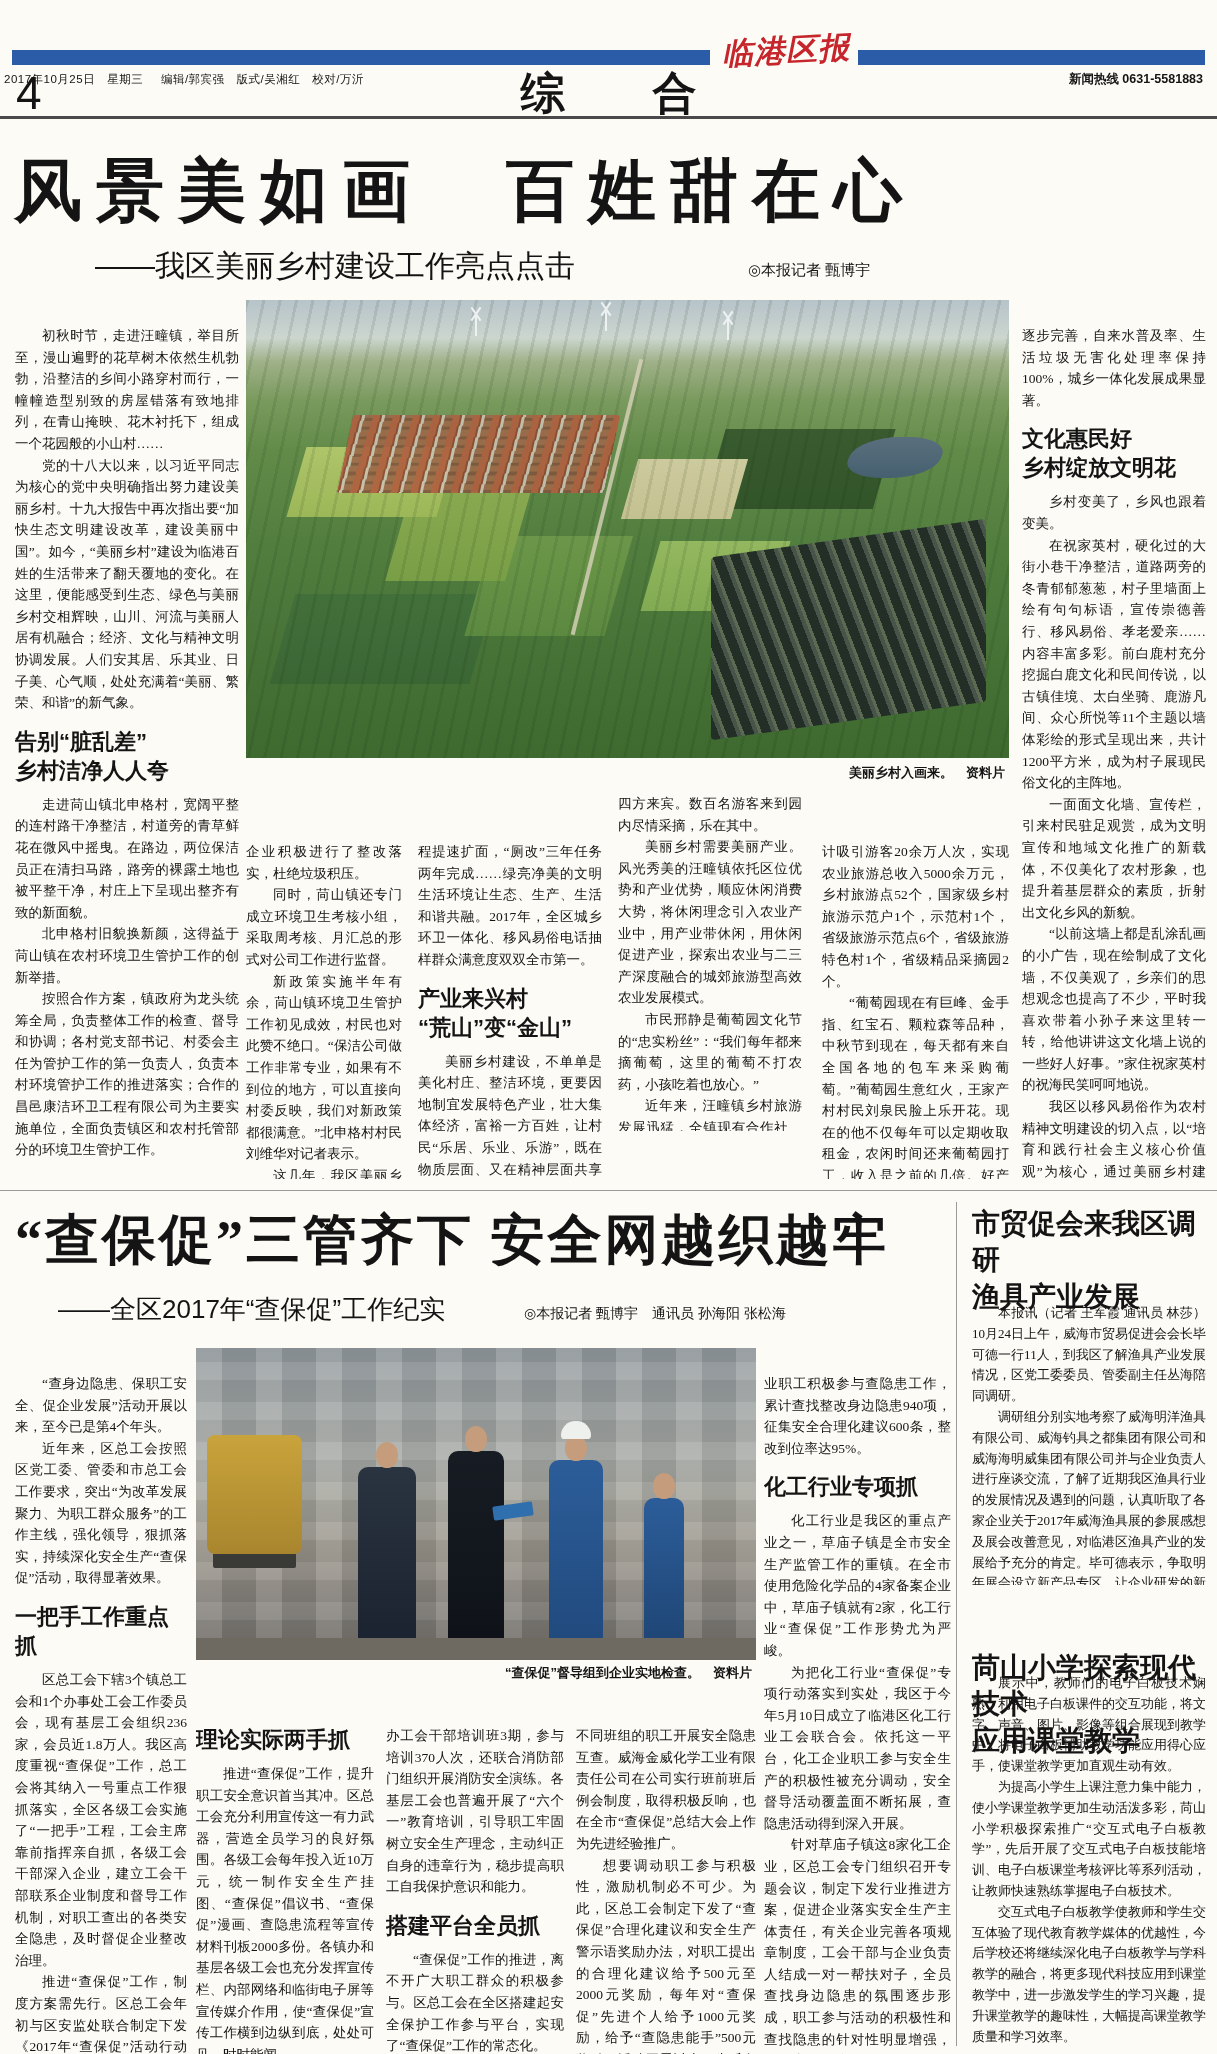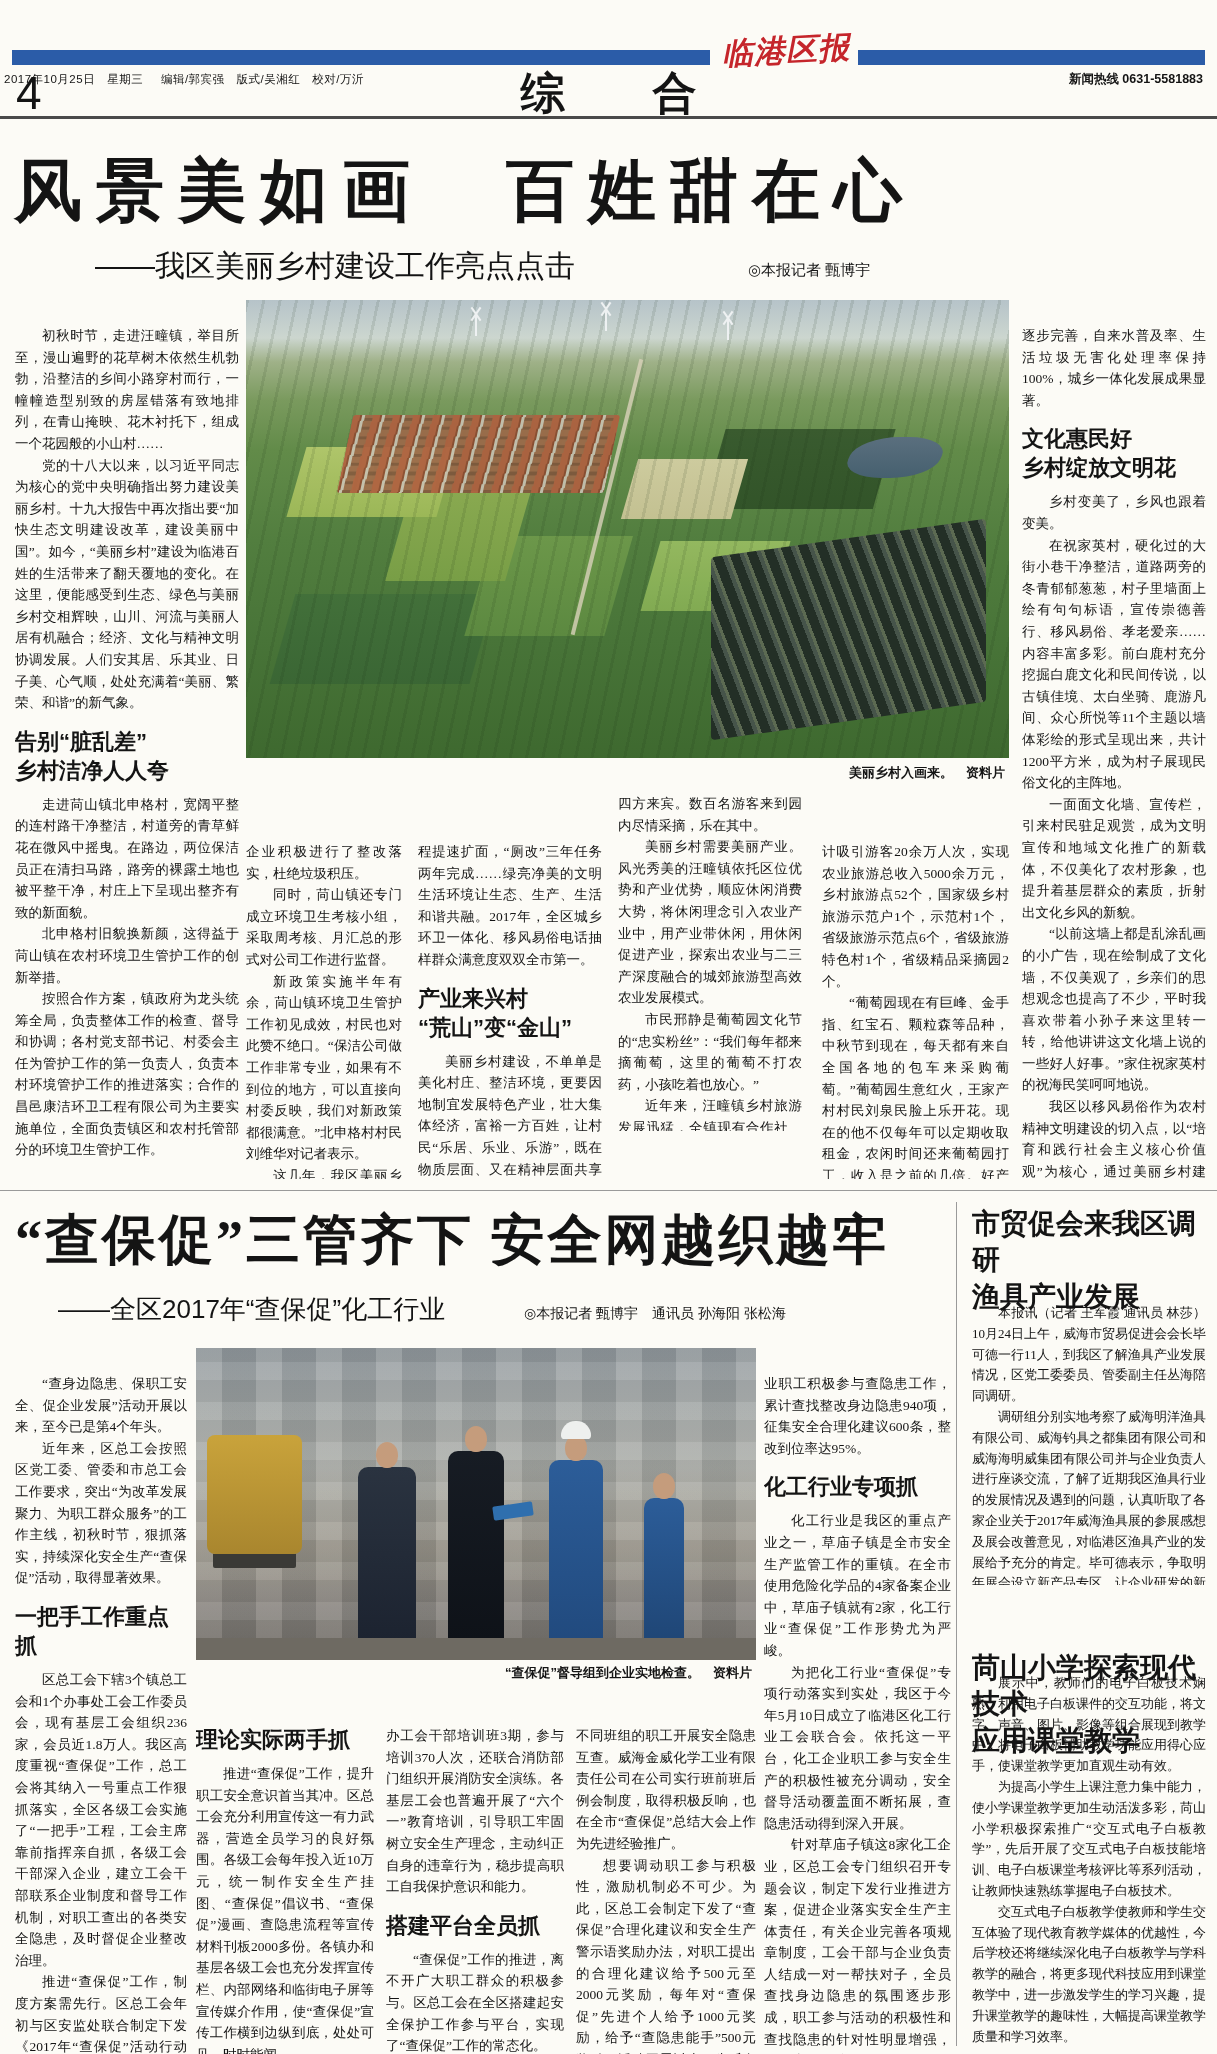--- a/index.html
+++ b/index.html
@@ -208,27 +208,27 @@
         <p>一面面文化墙、宣传栏，引来村民驻足观赏，成为文明宣传和地域文化推广的新载体，不仅美化了农村形象，也提升着基层群众的素质，折射出文化乡风的新貌。</p>
         <p>“以前这墙上都是乱涂乱画的小广告，现在绘制成了文化墙，不仅美观了，乡亲们的思想观念也提高了不少，平时我喜欢带着小孙子来这里转一转，给他讲讲这文化墙上说的一些好人好事。”家住祝家英村的祝海民笑呵呵地说。</p>
         <p>我区以移风易俗作为农村精神文明建设的切入点，以“培育和践行社会主义核心价值观”为核心，通过美丽乡村建设，扎实开展农村移风易俗、文明乡风建设。各村以村头路边的居民点、交通要道醒目处为节点，采取漫画、标语、顺口溜、短诗句等村民喜闻乐见的形式，将社会主义核心价值观、公民道德规范、移风易俗、文明礼仪等知识的宣传与村容村貌有机结合起来，倡导文明新风，成为美丽乡村建设的一道亮丽风景。</p>
       </div>
   </div>
 
   <div class="sep-h"></div>
   <div class="sep-v"></div>
 
   <h1 class="a2-h">“查保促”三管齐下  安全网越织越牢</h1>
-  <span class="a2-sub sans">——全区2017年“查保促”化工行业</span>
+  <span class="a2-sub sans">——全区2017年“查保促”工作纪实</span>
   <span class="a2-byline sans">◎本报记者  甄博宇　通讯员  孙海阳  张松海</span>
 
   <div class="col a2-c1">
     <div>
         <p>“查身边隐患、保职工安全、促企业发展”活动开展以来，至今已是第4个年头。</p>
-        <p>近年来，区总工会按照区党工委、管委和市总工会工作要求，突出“为改革发展聚力、为职工群众服务”的工作主线，初秋时节，狠抓落实，持续深化安全生产“查保促”活动，取得显著效果。</p>
+        <p>近年来，区总工会按照区党工委、管委和市总工会工作要求，突出“为改革发展聚力、为职工群众服务”的工作主线，强化领导，狠抓落实，持续深化安全生产“查保促”活动，取得显著效果。</p>
       </div>
     <h3 class="inhead">一把手工作重点抓</h3>
     <div>
         <p>区总工会下辖3个镇总工会和1个办事处工会工作委员会，现有基层工会组织236家，会员近1.8万人。我区高度重视“查保促”工作，总工会将其纳入一号重点工作狠抓落实，全区各级工会实施了“一把手”工程，工会主席靠前指挥亲自抓，各级工会干部深入企业，建立工会干部联系企业制度和督导工作机制，对职工查出的各类安全隐患，及时督促企业整改治理。</p>
         <p>推进“查保促”工作，制度方案需先行。区总工会年初与区安监处联合制定下发《2017年“查保促”活动行动方案》和“安康杯”竞赛活动实施方案，责任细化到个人。各镇办工会、产业工会和企业工会也都结合自身实际，制定了行之有效的行动方案。在安全工作督查的重点企业，由企业负责人亲自担任组长。</p>
       </div>
   </div>
 
   <div class="photo2">
     <div class="p2-blur"></div>

